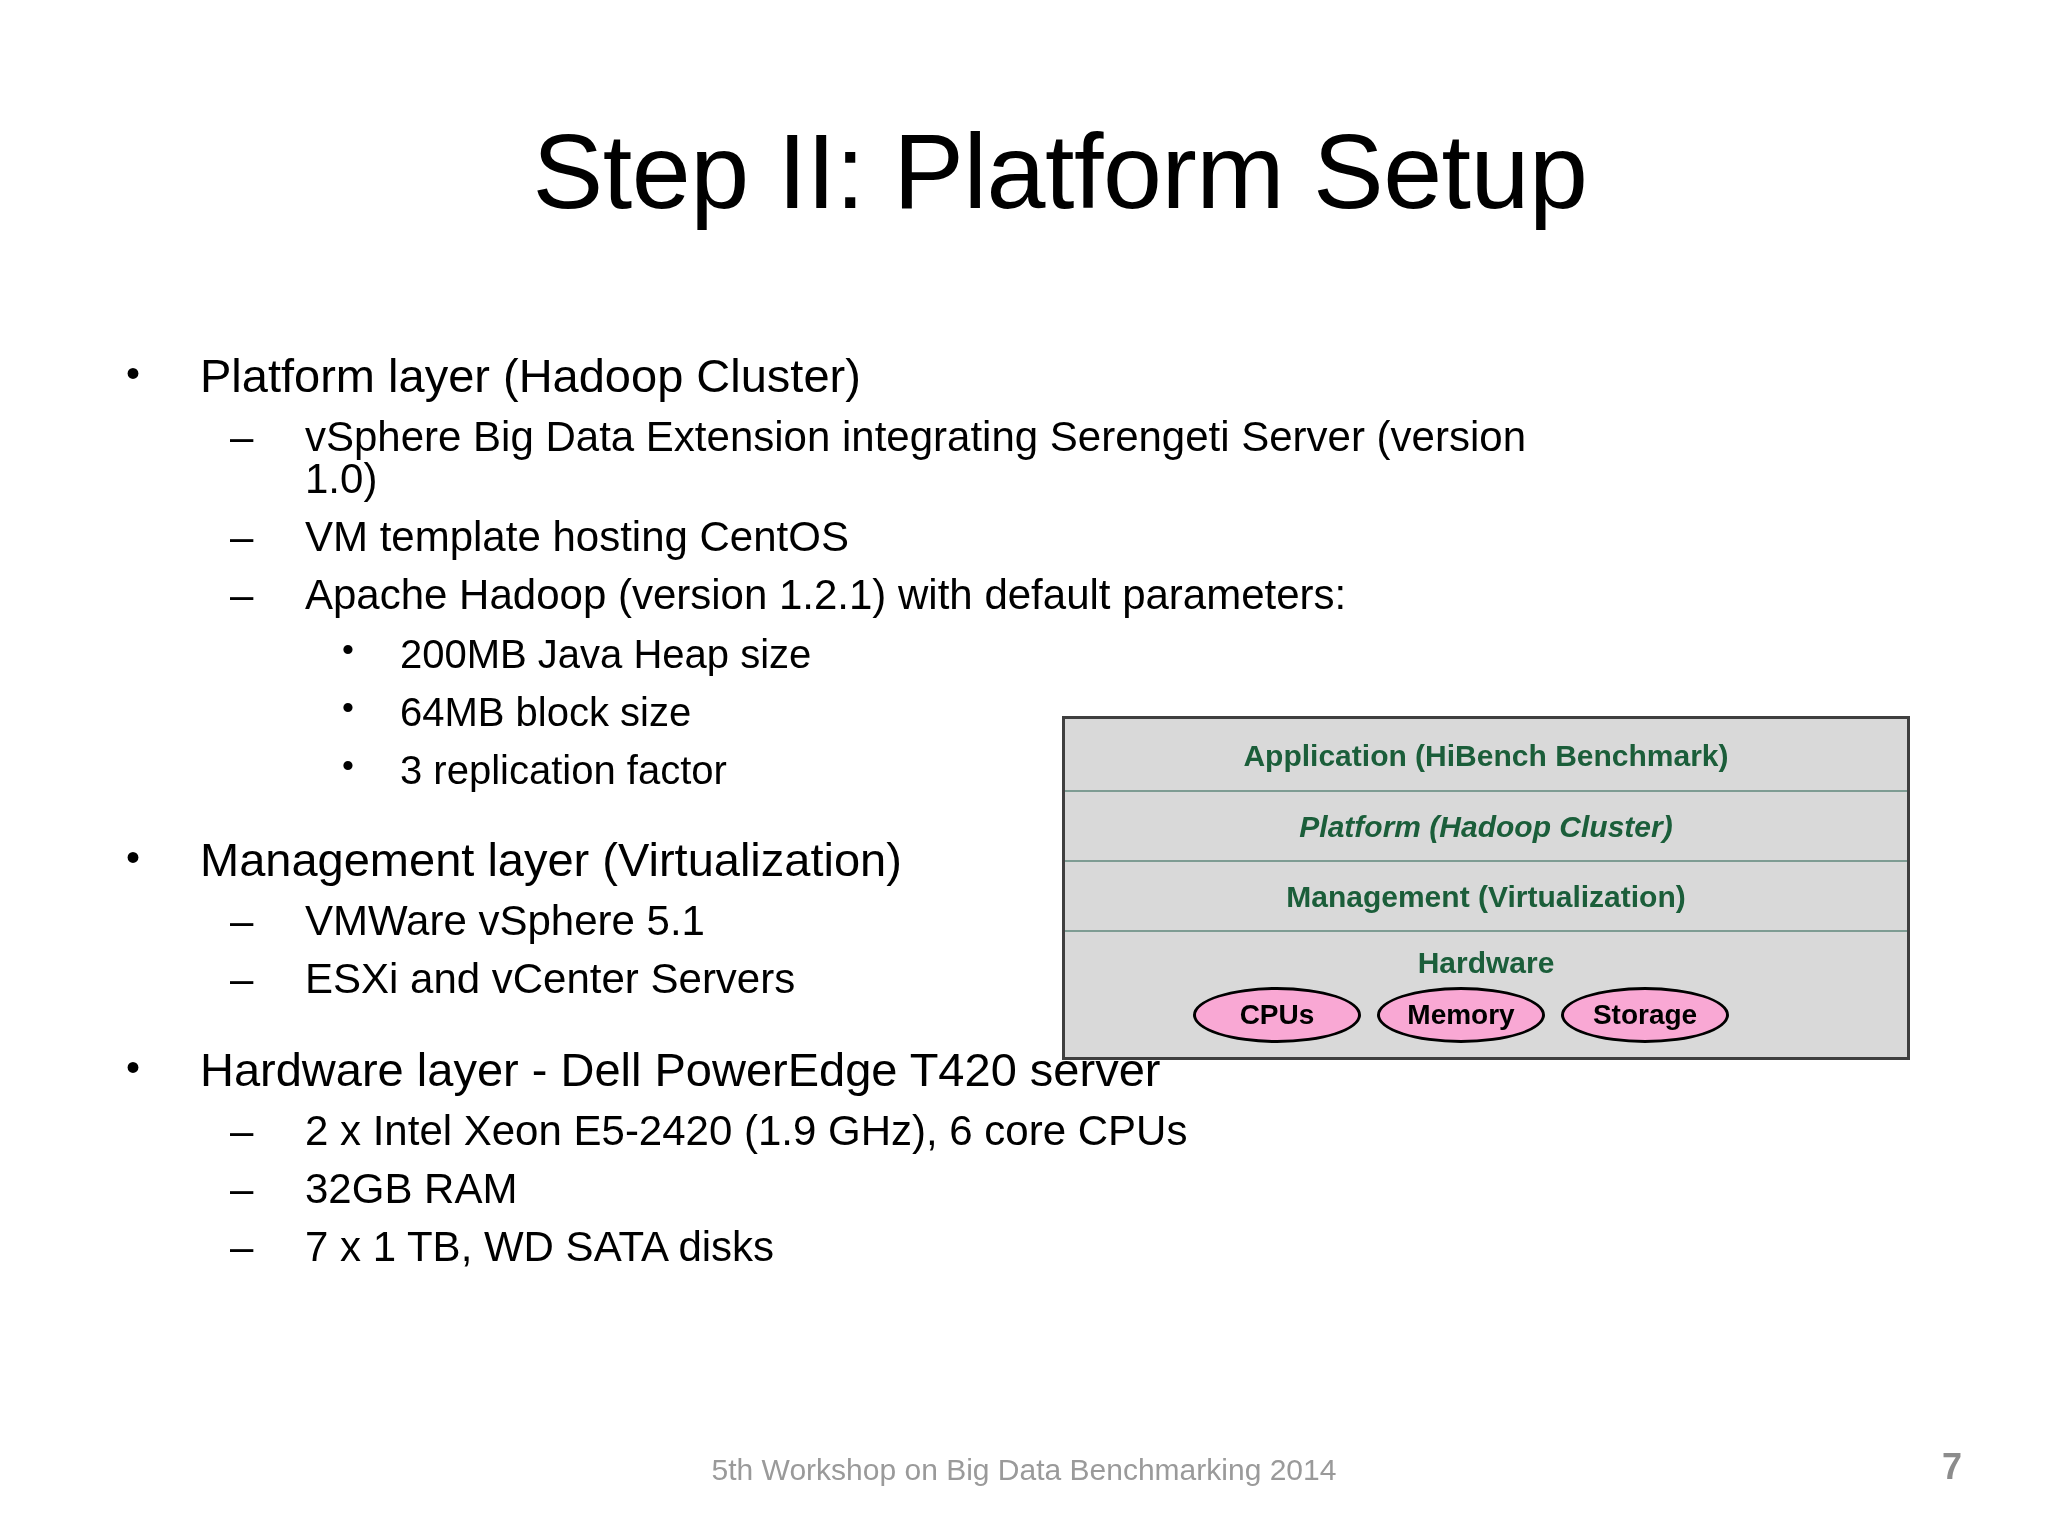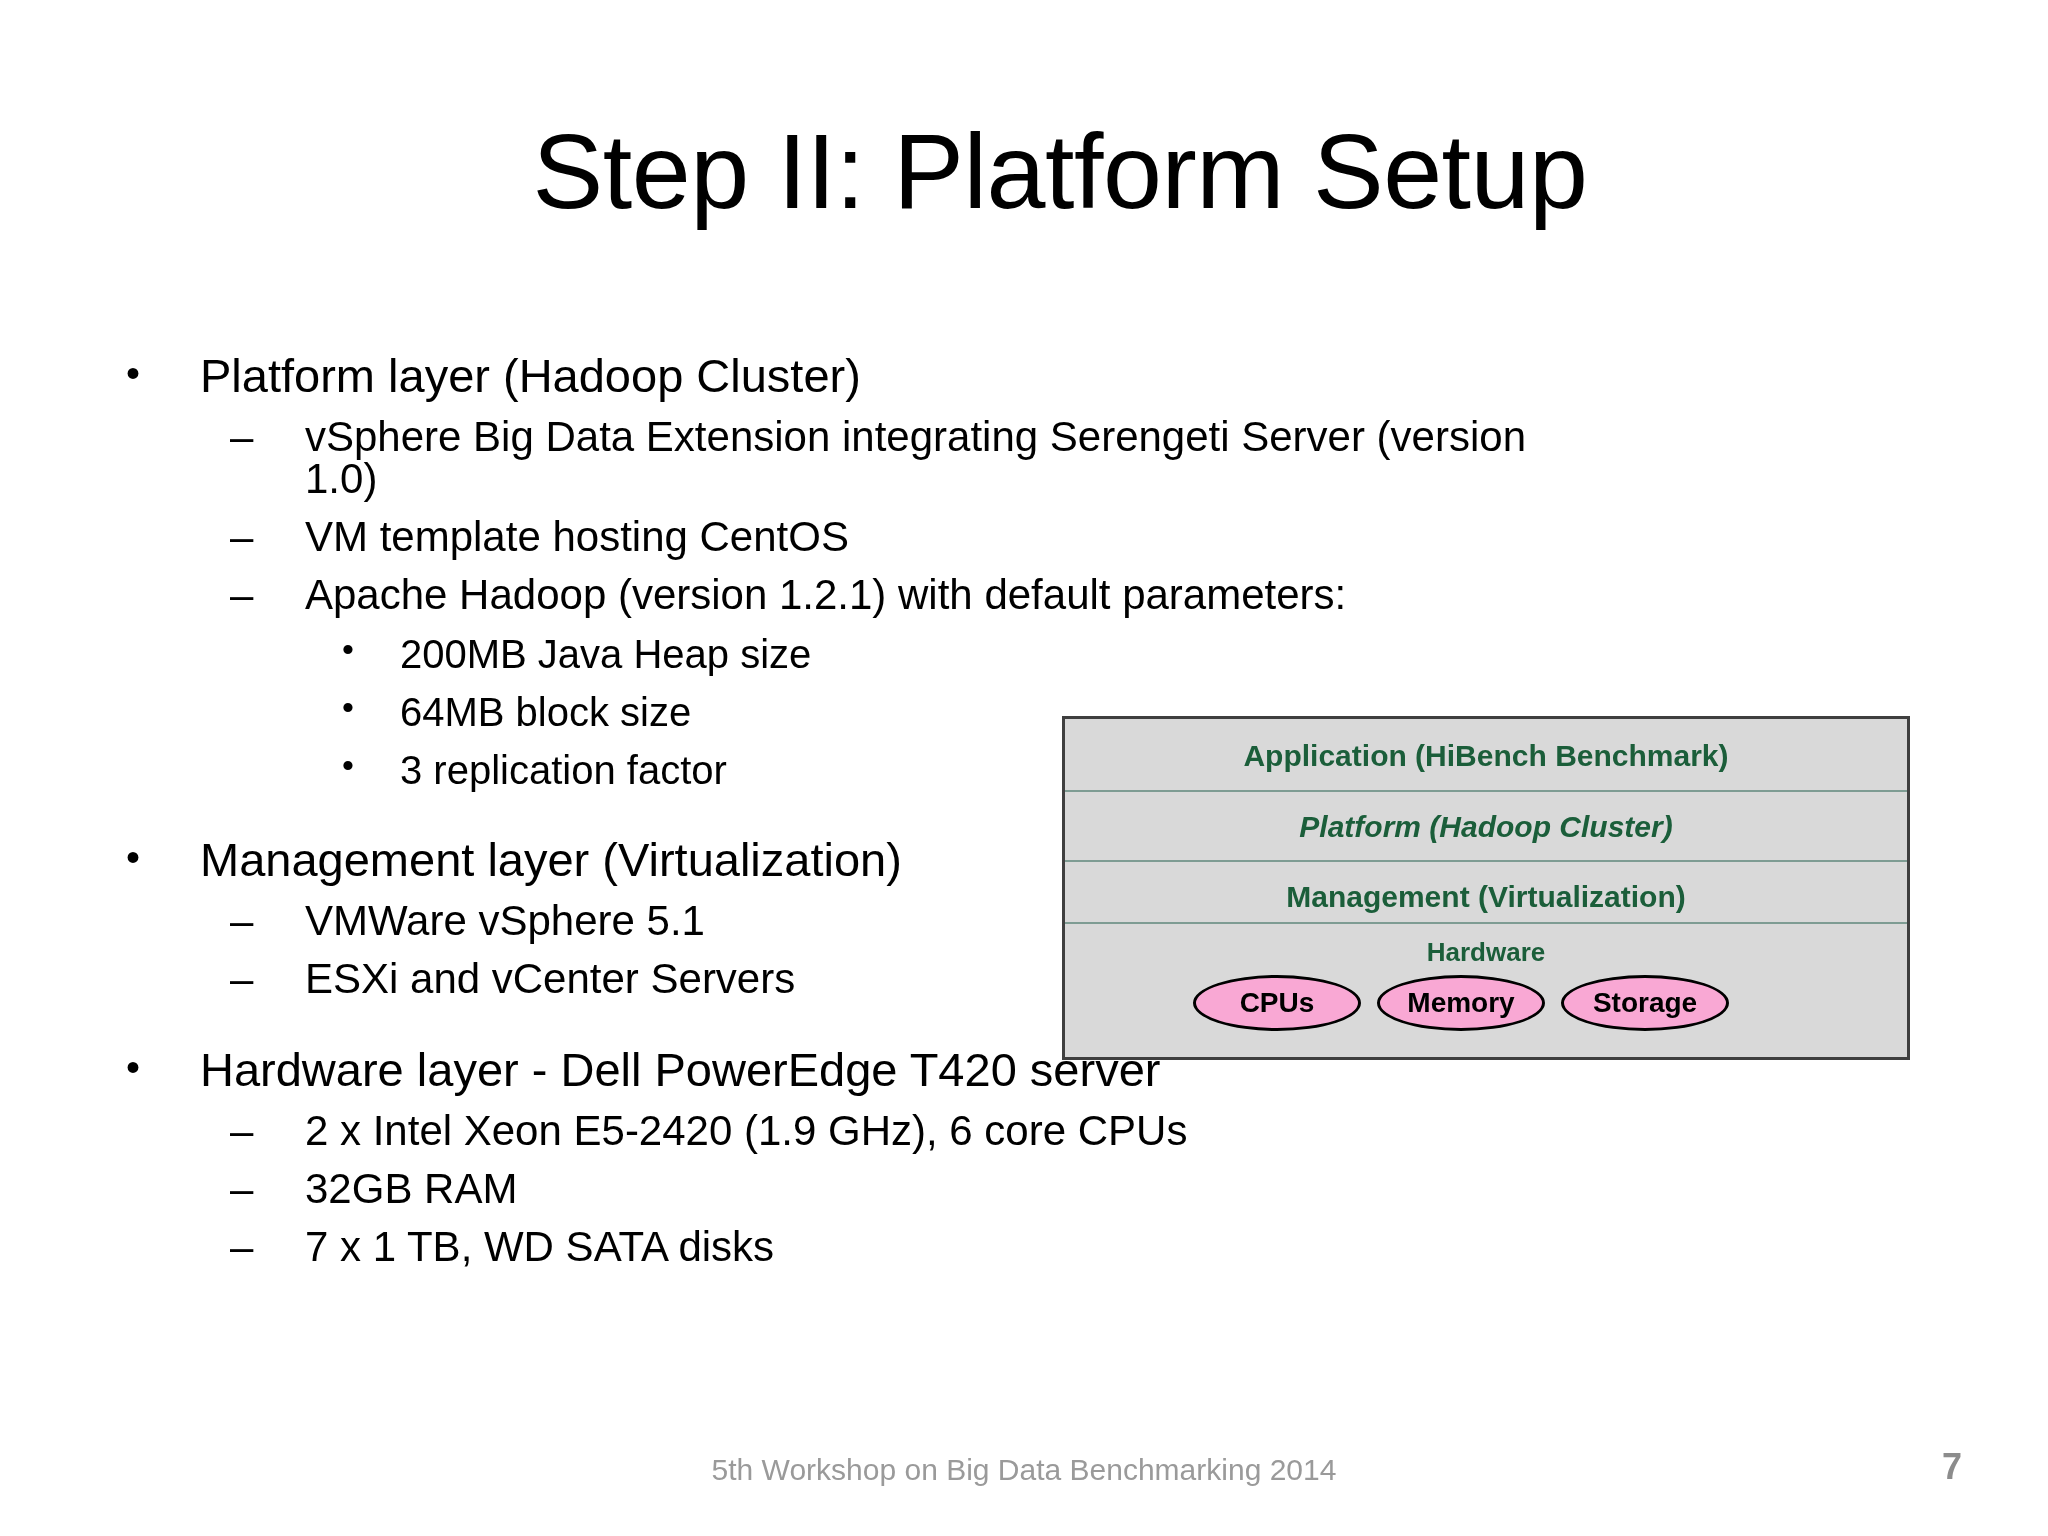--- a/index.html
+++ b/index.html
@@ -118,30 +118,30 @@
     line-height: 73px;
     border-bottom: 2px solid #7e9c93;
   }
   .layer-plat {
     height: 70px;
     line-height: 70px;
     border-bottom: 2px solid #7e9c93;
     font-style: italic;
   }
   .layer-mgmt {
-    height: 62px;
+    height: 70px;
     line-height: 70px;
     border-bottom: 2px solid #7e9c93;
   }
   .layer-hw {
     height: 125px;
   }
   .layer-hw .hw-title {
     padding-top: 14px;
-    font-size: 26px;
+    font-size: 30px;
     line-height: 1.1;
   }
   .hw-nodes {
     display: flex;
     justify-content: flex-start;
     align-items: center;
     gap: 16px;
     padding-left: 128px;
     margin-top: 8px;
   }

